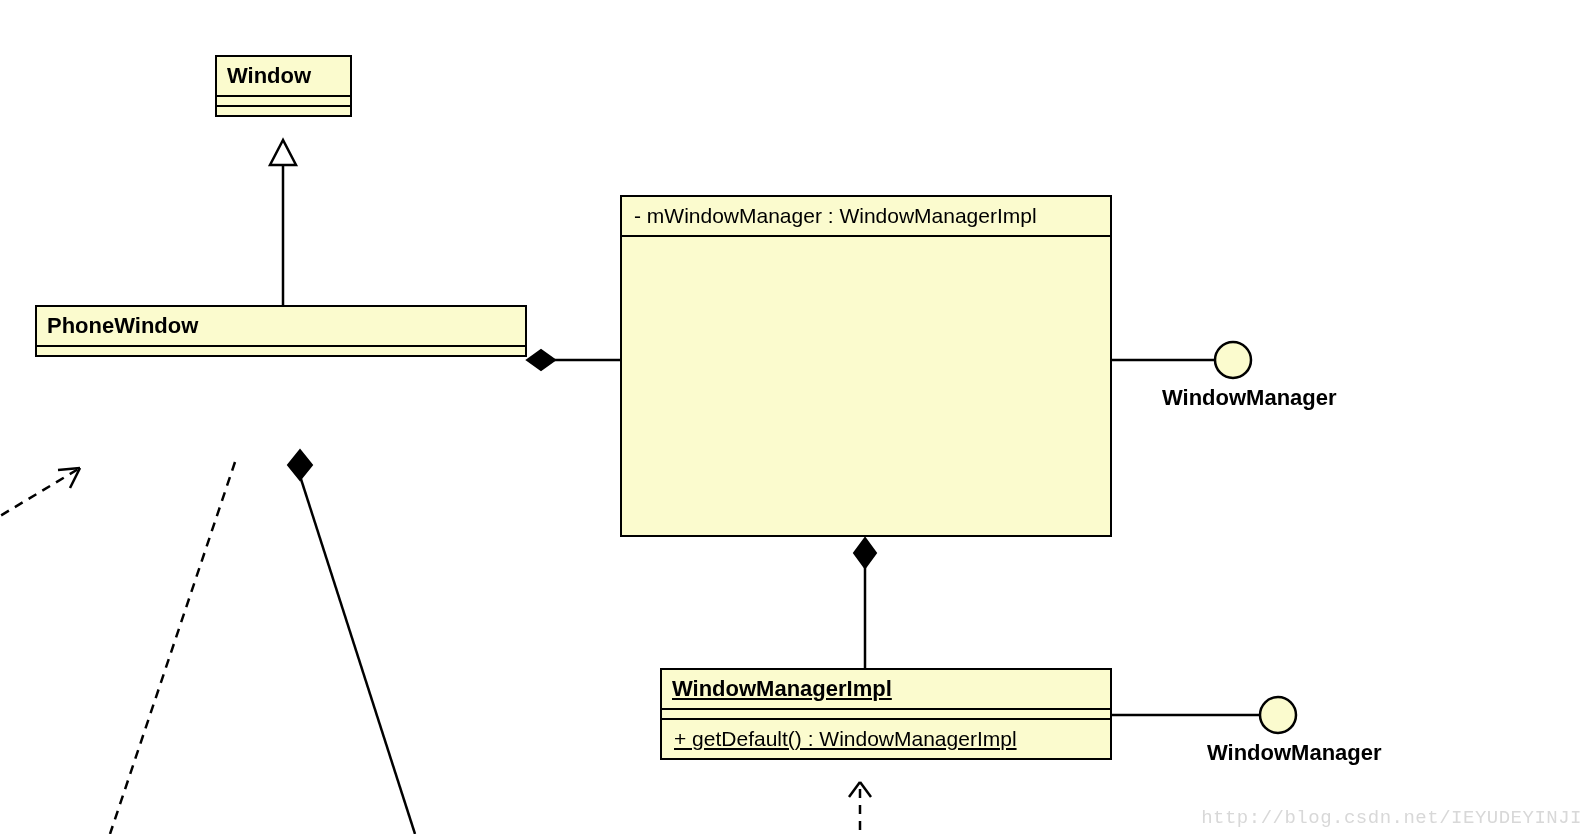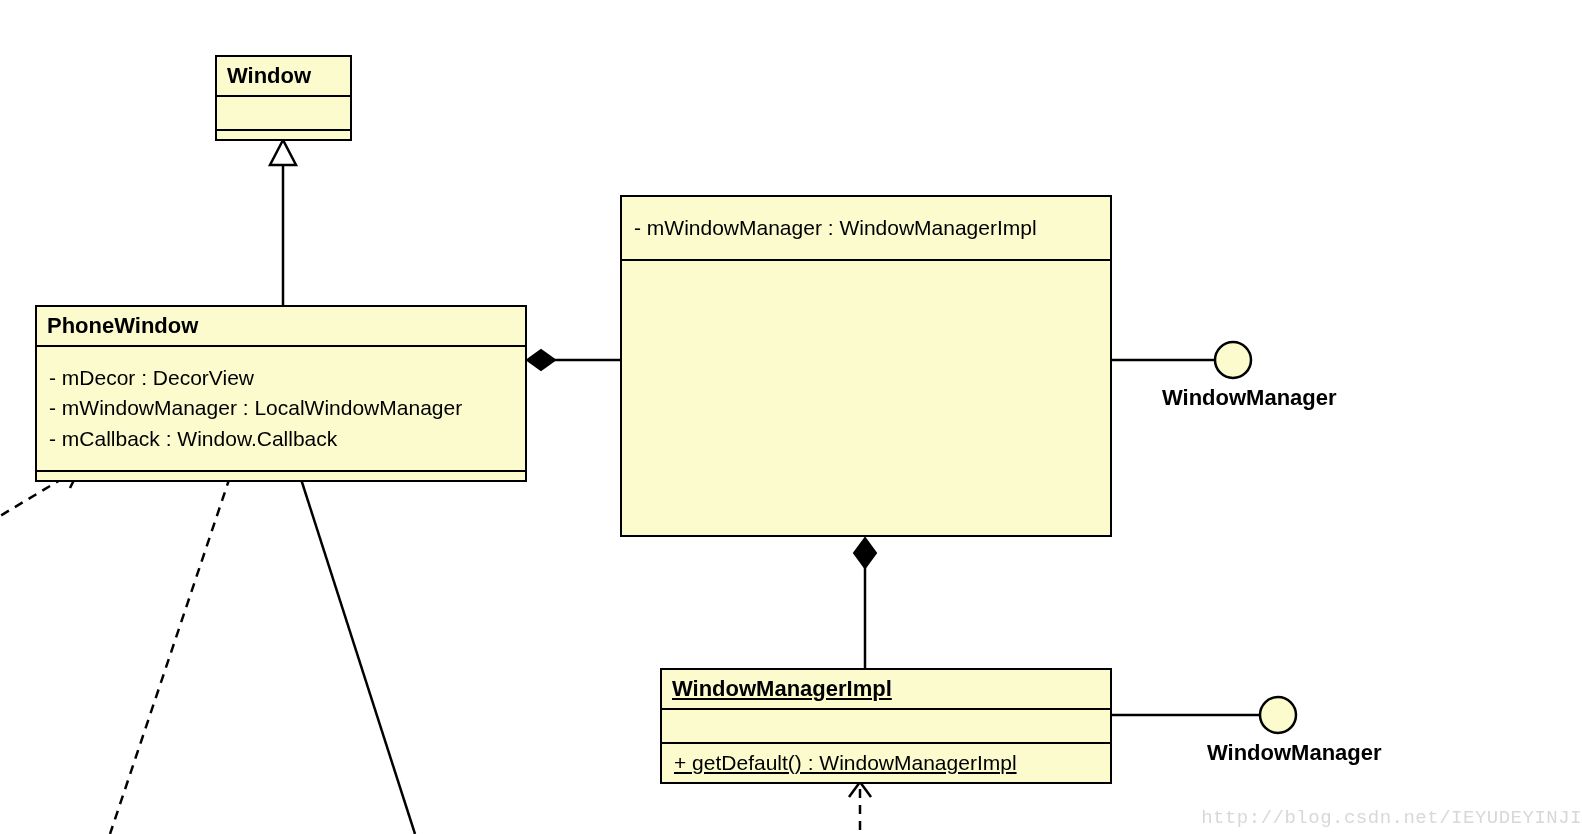--- a/index.html
+++ b/index.html
@@ -18,21 +18,21 @@
     }
     .uml-class .title {
       text-align: left;
       font-weight: bold;
       font-size: 22px;
       padding: 6px 10px;
       border-bottom: 2px solid #000;
     }
     .uml-class .attrs {
       border-bottom: 2px solid #000;
-      padding: 16px 12px;
+      padding: 4px 12px;
       font-size: 21px;
       line-height: 1.45;
     }
     .uml-class .methods {
       padding: 4px 12px;
       font-size: 21px;
       line-height: 1.45;
     }
     .uml-class .empty-small { height: 6px; }
     .uml-interface-label {
@@ -86,25 +86,20 @@
 </svg>
 
 <div class="uml-class" style="left:215px; top:55px; width:137px;">
   <div class="title">Window</div>
   <div class="attrs empty-small"></div>
   <div class="methods empty-small"></div>
 </div>
 
 <div class="uml-class" style="left:35px; top:305px; width:492px;">
   <div class="title">PhoneWindow</div>
-  <div class="attrs">
-    <div>- mDecor : DecorView</div>
-    <div>- mWindowManager : LocalWindowManager</div>
-    <div>- mCallback : Window.Callback</div>
-  </div>
   <div class="methods empty-small"></div>
 </div>
 
 <div class="uml-class" style="left:620px; top:195px; width:492px; height:342px;">
   <div class="attrs" style="border-bottom:2px solid #000;">
     <div>- mWindowManager : WindowManagerImpl</div>
   </div>
   <div class="methods" style="flex:1;"></div>
 </div>
 

